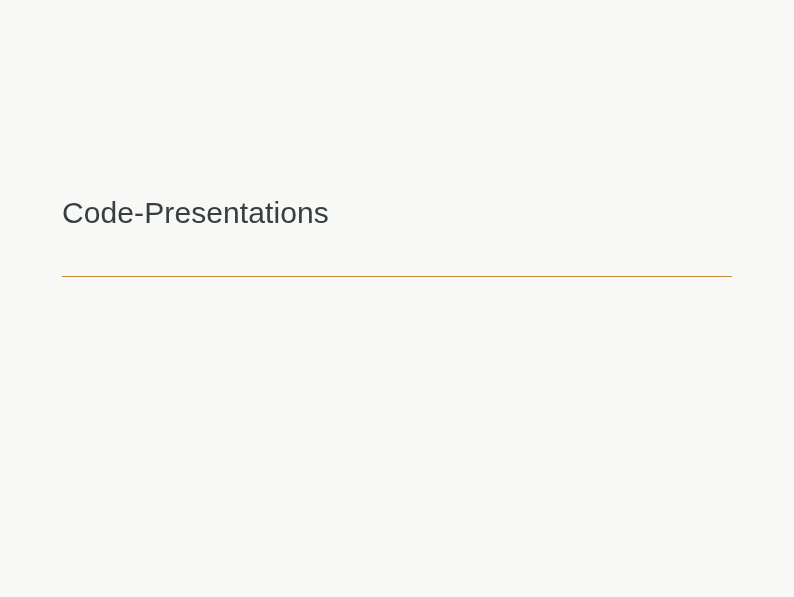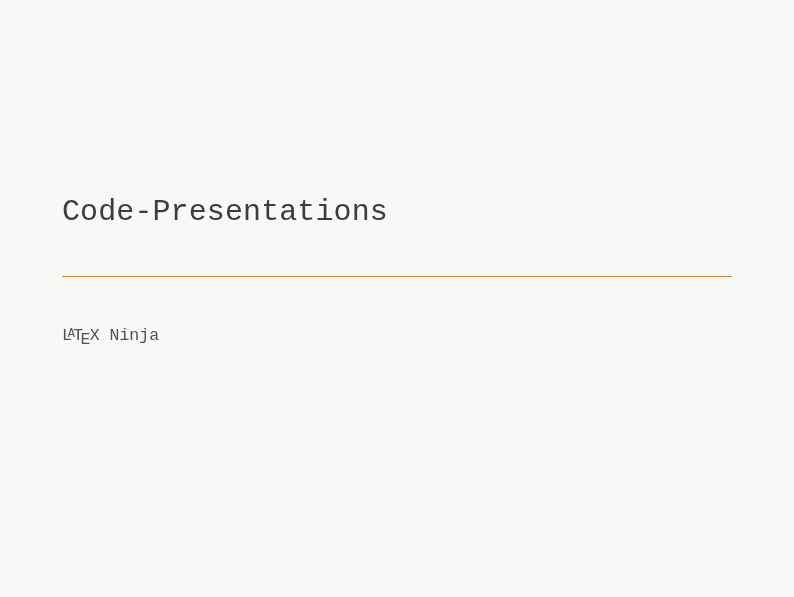--- a/index.html
+++ b/index.html
@@ -14,21 +14,20 @@
     font-family: "Liberation Sans", "DejaVu Sans", sans-serif;
     overflow: hidden;
   }
 
   .slide {
     position: relative;
     width: 794px;
     height: 597px;
     background: #f8f8f7;
     box-sizing: border-box;
-    font-family: Liberation Mono, monospace;
   }
 
   .titleblock {
     position: absolute;
     left: 62px;
     top: 196px;
     width: 670px;
   }
 
   .slide-title {
@@ -104,20 +103,17 @@
 <div class="slide">
 
   <div class="titleblock">
     <h1 class="slide-title">Code-Presentations</h1>
   </div>
 
   <hr class="title-rule">
 
   <div class="metablock">
 
-    <div class="author-line">
-      <span class="latex-logo"><span class="lx-l">L</span><span class="lx-a">A</span><span class="lx-t">T</span><span class="lx-e">E</span><span class="lx-x">X</span></span><span> Ninja</span>
-    </div>
 
 
   </div>
 
 </div>
 
 </body></html>

